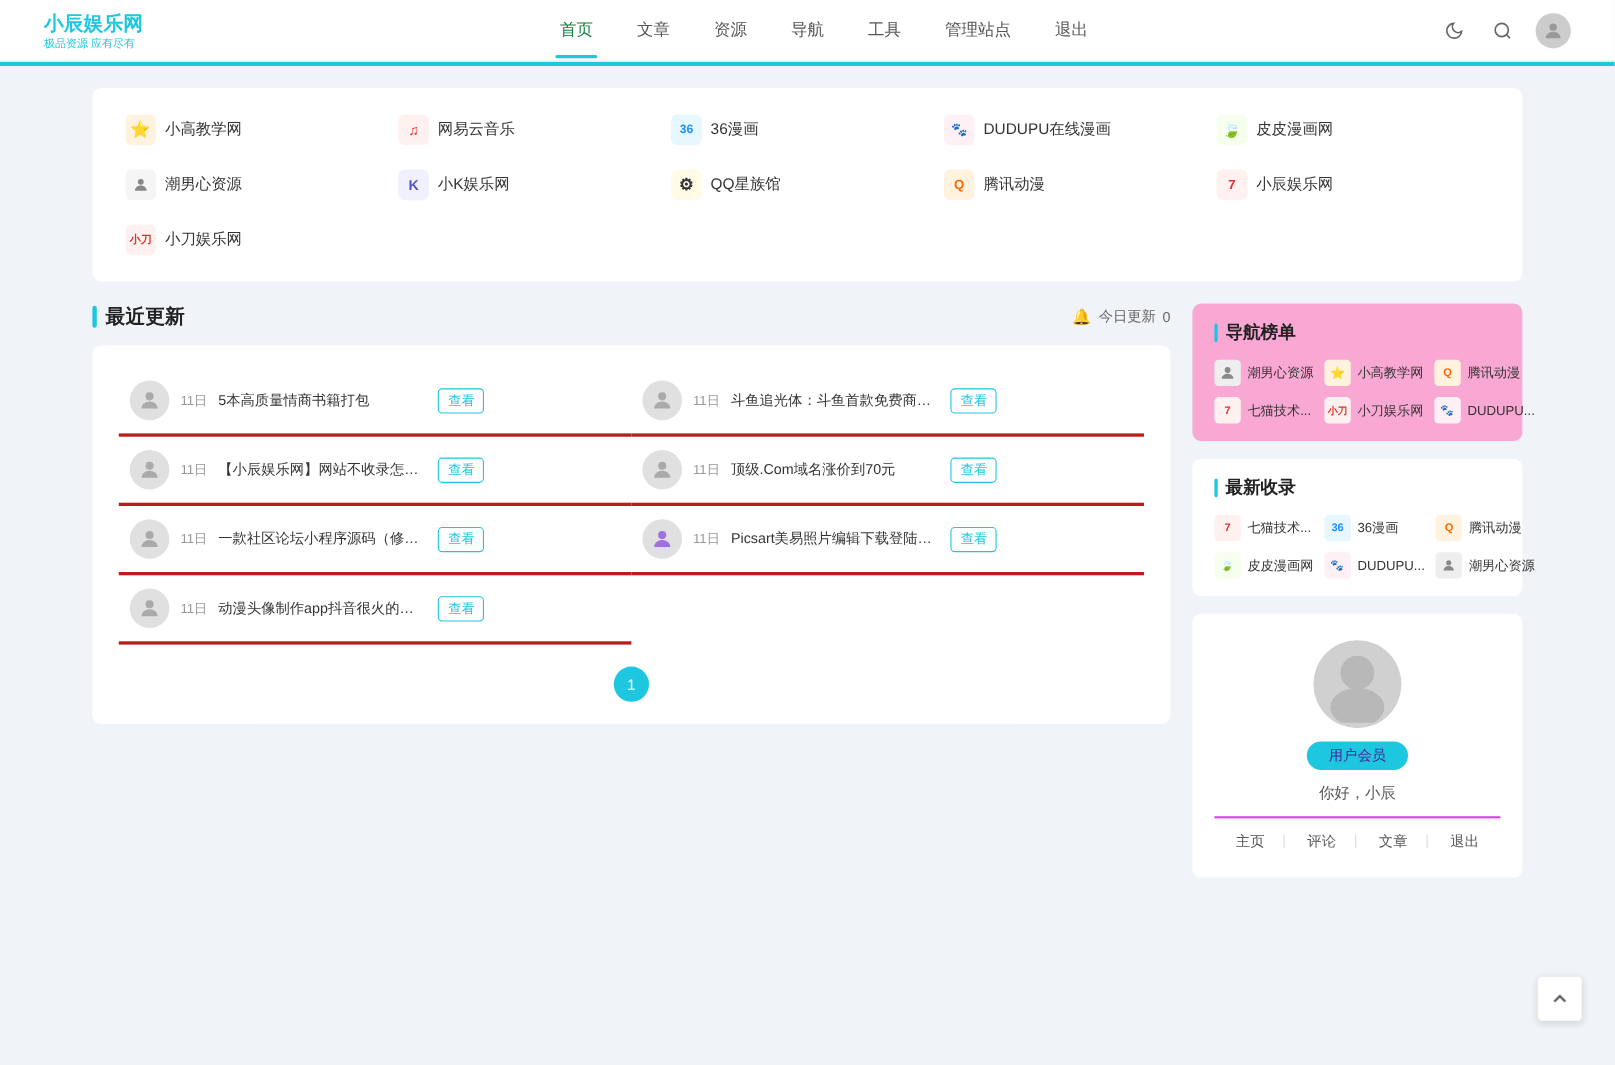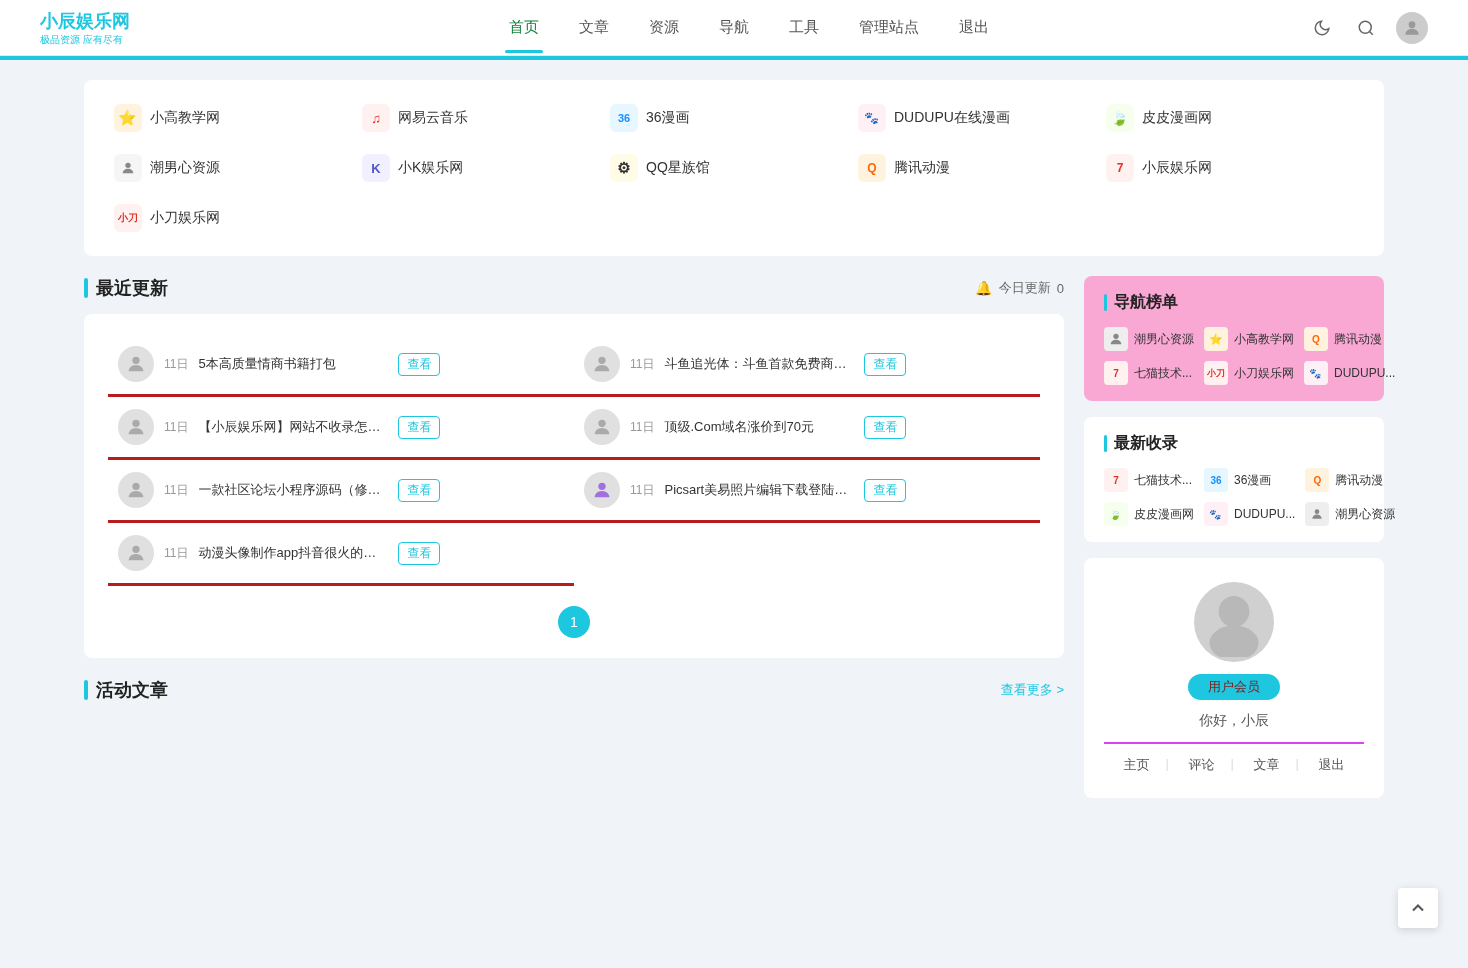--- a/index.html
+++ b/index.html
@@ -335,21 +335,21 @@
       width: 80px;
       height: 80px;
       border-radius: 50%;
       background: #d0d0d0;
       display: flex;
       align-items: center;
       justify-content: center;
     }
     .user-member-badge {
       background: #1dc7e0;
-      color: #7f1d1d;
+      color: #4c1d95;
       font-size: 13px;
       padding: 4px 20px;
       border-radius: 20px;
       cursor: pointer;
       text-align: right;
     }
     .user-greeting {
       font-size: 14px;
       color: #555;
     }
@@ -624,24 +624,20 @@
             <span class="post-view-btn">查看</span>
           </div>
 
         </div>
 
         <div class="pagination">
           <div class="page-btn">1</div>
         </div>
       </div>
 
-      <div class="section-bottom">
-        <h2 class="section-title">活动文章</h2>
-        <span class="see-more">查看更多 &gt;</span>
-      </div>
     </div>
 
     <div class="right-panel">
 
       <div class="nav-ranking-card">
         <div class="card-title">导航榜单</div>
         <div class="nav-ranking-grid">
 
           <div class="nav-ranking-item">
             <div class="nav-rank-icon">

